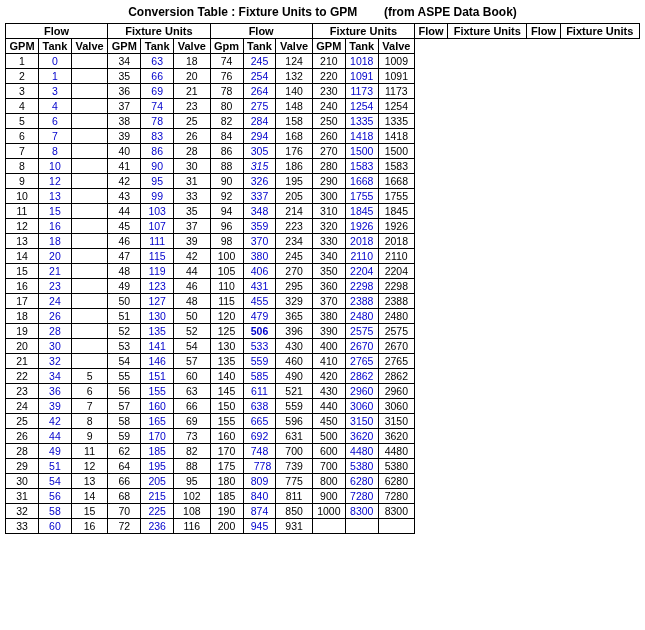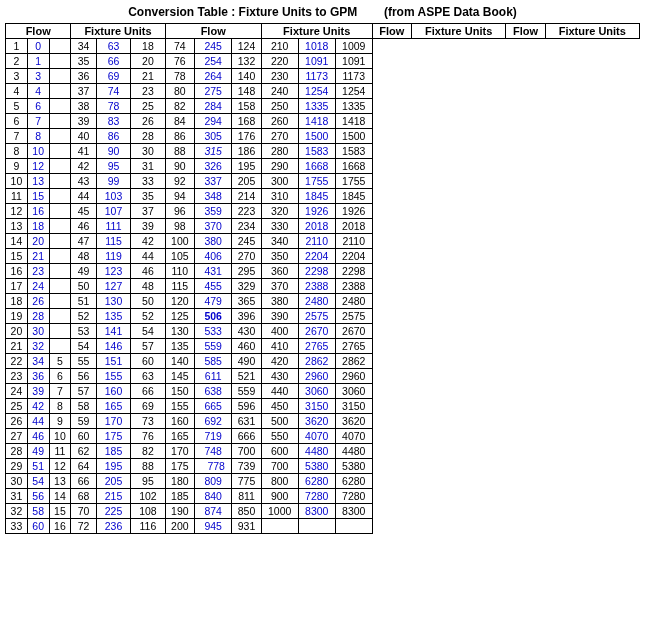--- a/index.html
+++ b/index.html
@@ -49,20 +49,34 @@
     <tr class="header-row-1">
       <th colspan="3" style="font-weight:bold;">Flow</th>
       <th colspan="3" style="font-weight:bold;">Fixture Units</th>
       <th colspan="3" style="font-weight:bold;">Flow</th>
       <th colspan="3" style="font-weight:bold;">Fixture Units</th>
       <th colspan="3" style="font-weight:bold;">Flow</th>
       <th colspan="3" style="font-weight:bold;">Fixture Units</th>
       <th colspan="3" style="font-weight:bold;">Flow</th>
       <th colspan="3" style="font-weight:bold;">Fixture Units</th>
     </tr>
+    <tr class="header-row-2">
+      <th>GPM</th>
+      <th>Tank</th>
+      <th>Valve</th>
+      <th>GPM</th>
+      <th>Tank</th>
+      <th>Valve</th>
+      <th>Gpm</th>
+      <th>Tank</th>
+      <th>Valve</th>
+      <th>GPM</th>
+      <th>Tank</th>
+      <th>Valve</th>
+    </tr>
   </thead>
   <tbody id="table-body">
   <tr class="data-row">
         <td>1</td>
         <td style="color: rgb(0, 0, 204);">0</td>
         <td></td>
         <td>34</td>
         <td style="color: rgb(0, 0, 204);">63</td>
         <td>18</td>
         <td>74</td>
@@ -416,34 +430,20 @@
         <td style="color: rgb(0, 0, 204);">170</td>
         <td>73</td>
         <td>160</td>
         <td style="color: rgb(0, 0, 204);">692</td>
         <td>631</td>
         <td>500</td>
         <td style="color: rgb(0, 0, 204);">3620</td>
         <td>3620</td>
       </tr>
       <tr class="data-row">
-        <td>27</td>
-        <td style="color: rgb(0, 0, 204);">46</td>
-        <td>10</td>
-        <td>60</td>
-        <td style="color: rgb(0, 0, 204);">175</td>
-        <td>76</td>
-        <td>165</td>
-        <td style="color: rgb(0, 0, 204);">719</td>
-        <td>666</td>
-        <td>550</td>
-        <td style="color: rgb(0, 0, 204);">4070</td>
-        <td>4070</td>
-      </tr>
-      <tr class="data-row">
         <td>28</td>
         <td style="color: rgb(0, 0, 204);">49</td>
         <td>11</td>
         <td>62</td>
         <td style="color: rgb(0, 0, 204);">185</td>
         <td>82</td>
         <td>170</td>
         <td style="color: rgb(0, 0, 204);">748</td>
         <td>700</td>
         <td>600</td>

